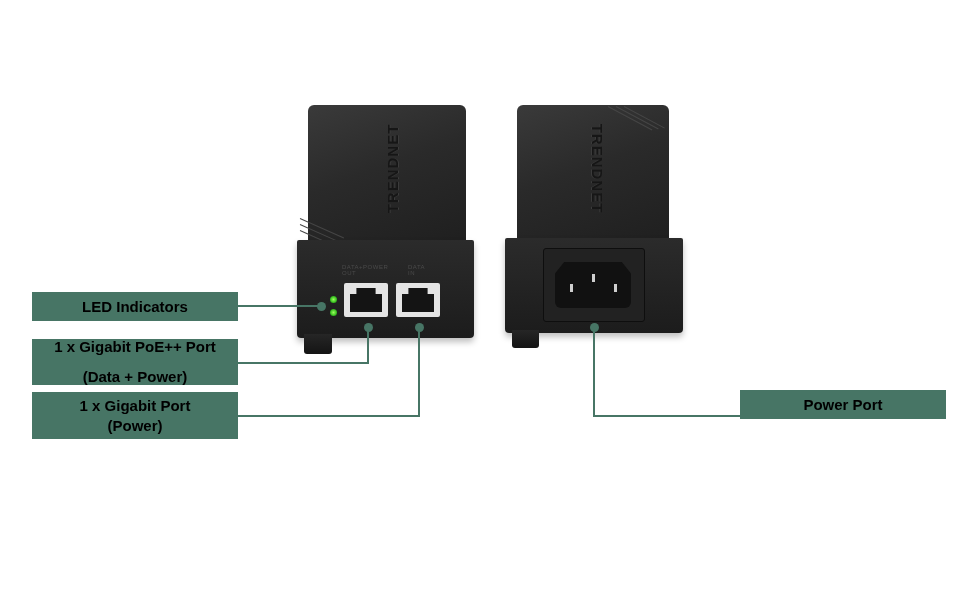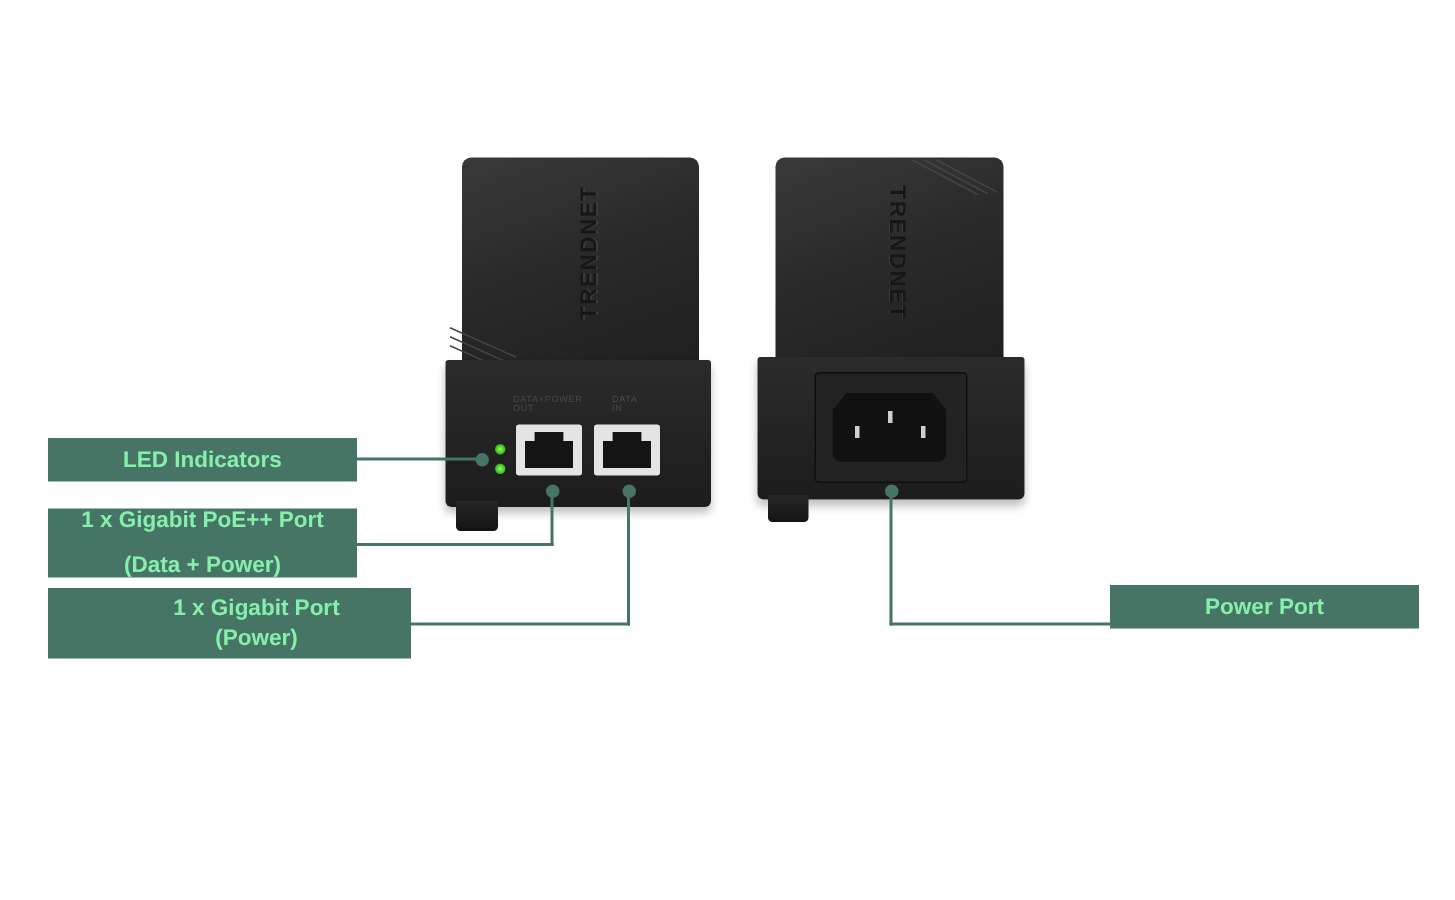--- a/index.html
+++ b/index.html
@@ -1,21 +1,21 @@
 <!DOCTYPE html>
 <html><head>
 <meta charset="utf-8">
 <style>
   html, body { margin:0; padding:0; }
   body {
     width:970px; height:600px; position:relative; overflow:hidden;
     background:#ffffff; font-family:"Liberation Sans", sans-serif;
   }
   .label {
-    position:absolute; background:#477565; color:#86efac;
+    position:absolute; background:#477565; color:#000000;
     font-weight:bold; font-size:15px; line-height:20px;
     display:flex; flex-direction:column; align-items:center; justify-content:center;
     text-align:left;
   }
   .line { position:absolute; background:#477565; }
   .dot { position:absolute; width:9px; height:9px; border-radius:50%; background:#477565; }
 
   
   .dev { position:absolute; }
   .top {
@@ -98,21 +98,21 @@
 
 <div class="label" style="left:32px;top:292px;width:206px;height:29px;">
   <span>LED Indicators</span>
 </div>
 
 <div class="label" style="left:32px;top:339px;width:206px;height:46px;gap:10px;">
   <span>1 x Gigabit PoE++ Port</span>
   <span>(Data + Power)</span>
 </div>
 
-<div class="label" style="left:32px;top:392px;width:206px;height:47px;padding-left:36px;">
+<div class="label" style="left:32px;top:392px;width:206px;height:47px;">
   <span>1 x Gigabit Port</span>
   <span>(Power)</span>
 </div>
 
 <div class="label" style="left:740px;top:390px;width:206px;height:29px;">
   <span>Power Port</span>
 </div>
 
 <div class="line" style="left:238px;top:305px;width:84px;height:2px;"></div>
 <div class="dot" style="left:317px;top:302px;"></div>

